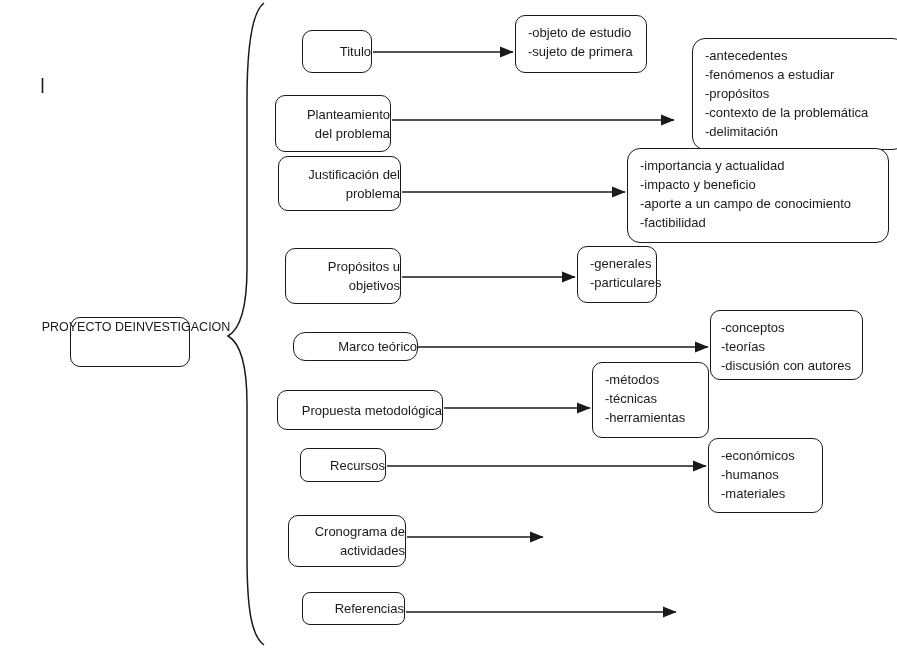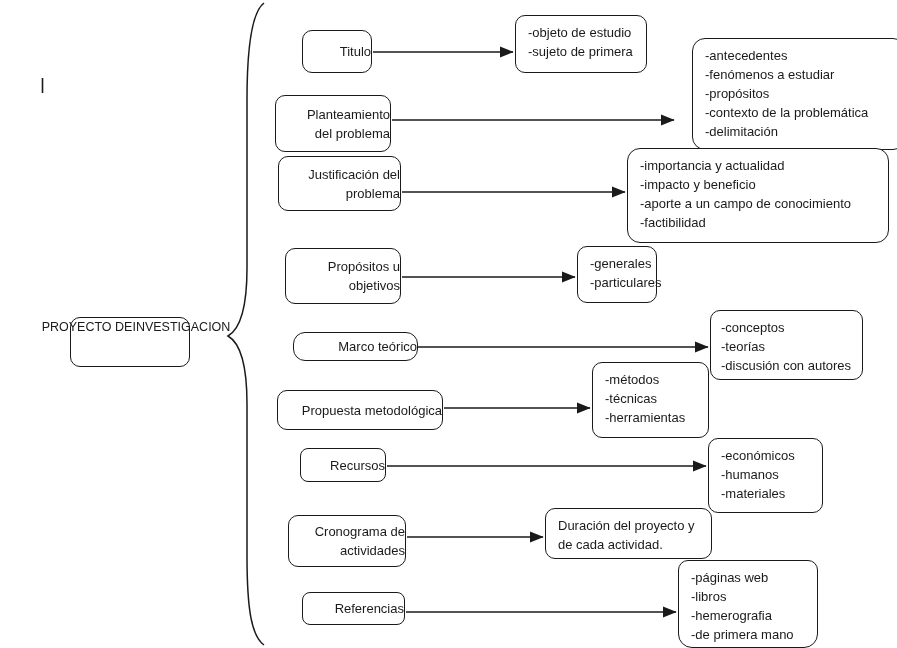--- a/index.html
+++ b/index.html
@@ -108,24 +108,14 @@
   <div class="box detail" style="left:592px;top:362px;width:117px;height:76px">
     <div class="ln">-métodos</div>
     <div class="ln">-técnicas</div>
     <div class="ln">-herramientas</div>
   </div>
   <div class="box detail" style="left:708px;top:438px;width:115px;height:75px">
     <div class="ln">-económicos</div>
     <div class="ln">-humanos</div>
     <div class="ln">-materiales</div>
   </div>
-  <div class="box detail" style="left:545px;top:508px;width:167px;height:51px">
-    <div class="ln">Duración del proyecto y</div>
-    <div class="ln">de cada actividad.</div>
-  </div>
-  <div class="box detail" style="left:678px;top:560px;width:140px;height:88px;border-bottom-left-radius:14px;border-bottom-right-radius:14px">
-    <div class="ln">-páginas web</div>
-    <div class="ln">-libros</div>
-    <div class="ln">-hemerografia</div>
-    <div class="ln">-de primera mano</div>
-  </div>
 
 </div>
 
 </body></html>

